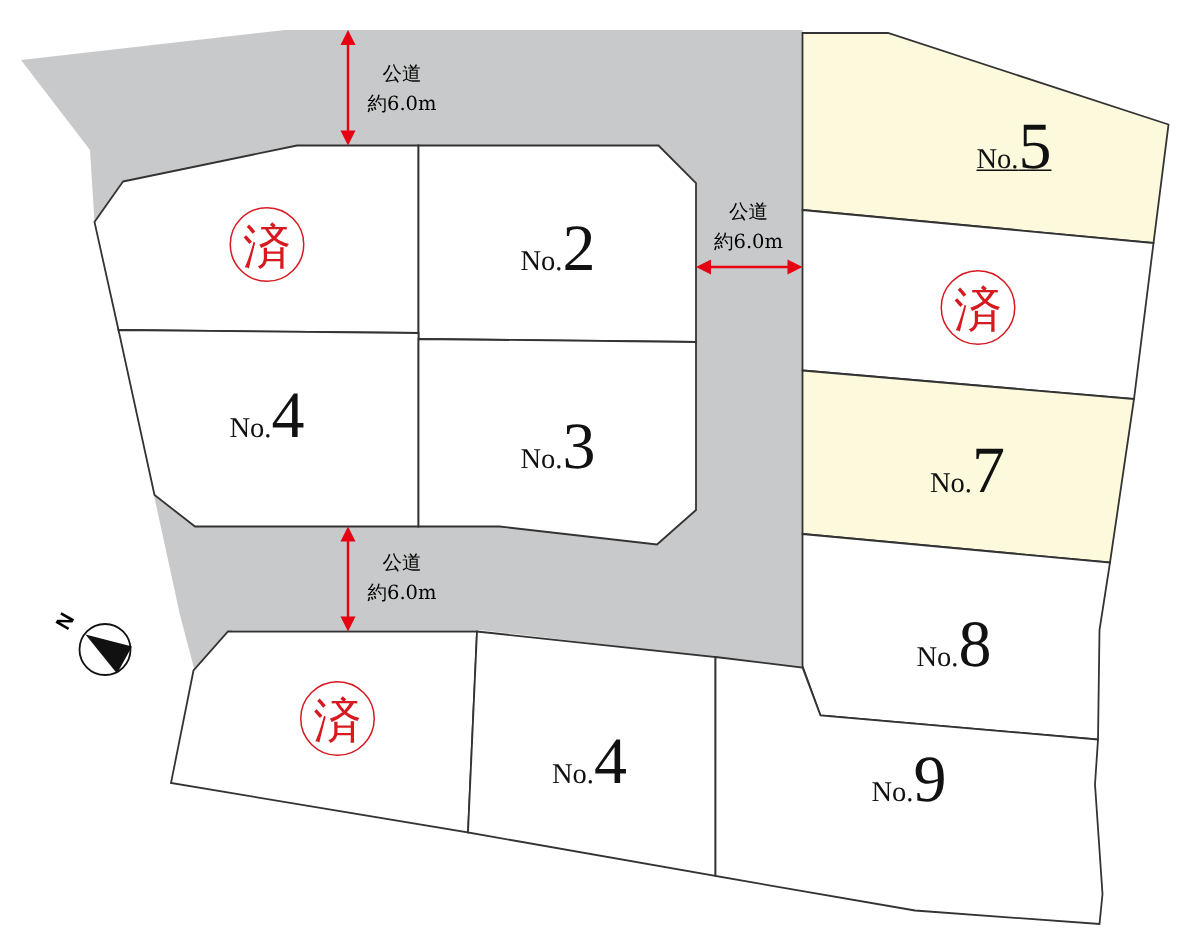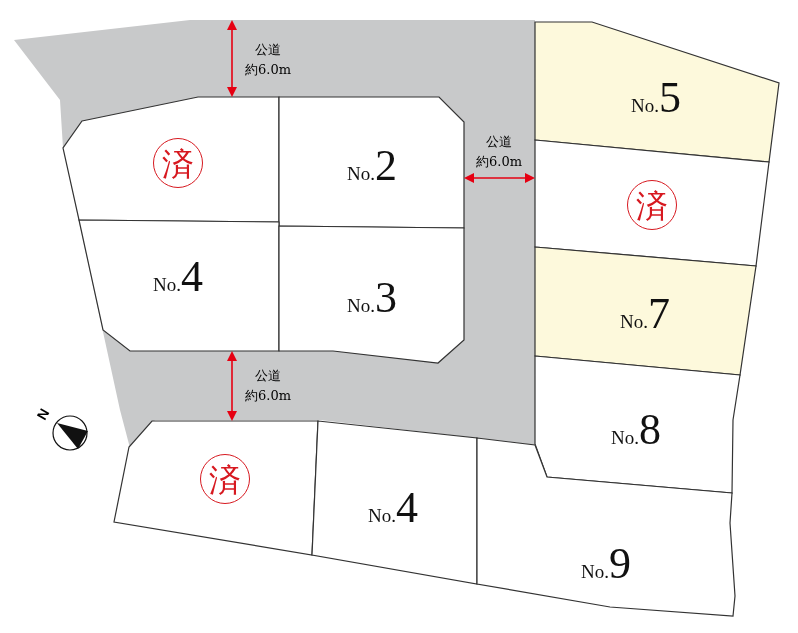--- a/index.html
+++ b/index.html
@@ -79,29 +79,29 @@
 
 <div class="lot-label" style="left:372px; top:166px;">
   <span class="no">No.</span><span class="num">2</span>
 </div>
 <div class="lot-label" style="left:178px; top:277px;text-align:right;">
   <span class="no">No.</span><span class="num">4</span>
 </div>
 <div class="lot-label" style="left:372px; top:298px;">
   <span class="no">No.</span><span class="num">3</span>
 </div>
-<div class="lot-label" style="left:656px; top:98px;">
+<div class="lot-label" style="left:676px; top:98px;text-decoration:underline;">
   <span class="no">No.</span><span class="num">5</span>
 </div>
 <div class="lot-label" style="left:645px; top:314px;">
   <span class="no">No.</span><span class="num">7</span>
 </div>
 <div class="lot-label" style="left:636px; top:430px;">
   <span class="no">No.</span><span class="num">8</span>
 </div>
 <div class="lot-label" style="left:393px; top:508px;">
   <span class="no">No.</span><span class="num">4</span>
 </div>
-<div class="lot-label" style="left:606px; top:564px;text-align:center;">
+<div class="lot-label" style="left:606px; top:520px;text-align:center;">
   <span class="no">No.</span><span class="num">9</span>
 </div>
 
 <div class="compass-n" style="left:38px; top:406px;">N</div>
 
 </body></html>

